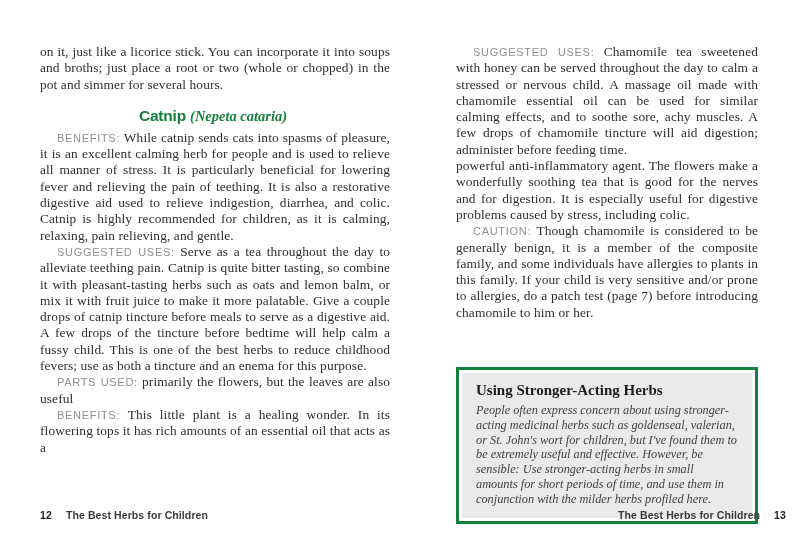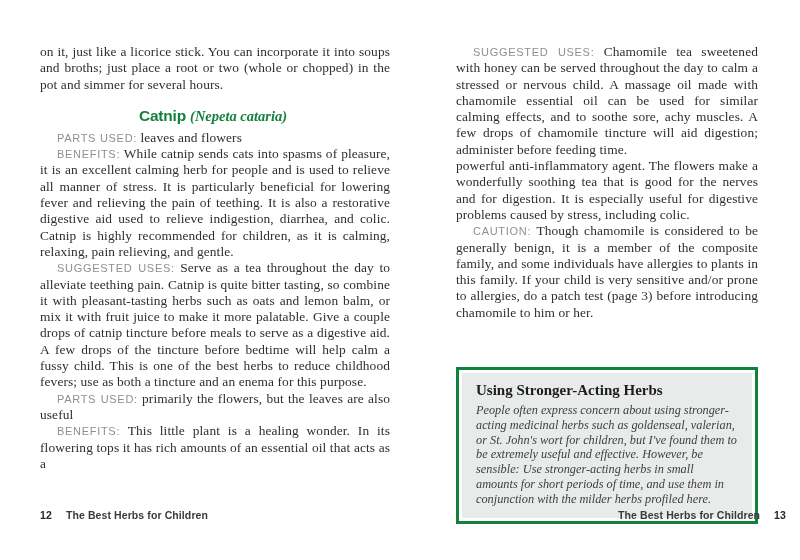--- a/index.html
+++ b/index.html
@@ -106,24 +106,20 @@
 <div class="spread">
 
   <div class="col col-left">
     <p class="body">on it, just like a licorice stick. You can incorporate it into soups and broths; just place a root or two (whole or chopped) in the pot and simmer for several hours.</p>
 
     <h2 class="herb-heading">
       <span>Catnip</span>
       <span class="latin">(Nepeta cataria)</span>
     </h2>
 
-    <p class="body indent">
-      <span class="label">PARTS USED:</span>
-      <span>leaves and flowers</span>
-    </p>
 
     <p class="body indent">
       <span class="label">BENEFITS:</span>
       <span>While catnip sends cats into spasms of pleasure, it is an excellent calming herb for people and is used to relieve all manner of stress. It is particularly beneficial for lowering fever and relieving the pain of teething. It is also a restorative digestive aid used to relieve indigestion, diarrhea, and colic. Catnip is highly recommended for children, as it is calming, relaxing, pain relieving, and gentle.</span>
     </p>
 
     <p class="body indent">
       <span class="label">SUGGESTED USES:</span>
       <span>Serve as a tea throughout the day to alleviate teething pain. Catnip is quite bitter tasting, so combine it with pleasant-tasting herbs such as oats and lemon balm, or mix it with fruit juice to make it more palatable. Give a couple drops of catnip tincture before meals to serve as a digestive aid. A few drops of the tincture before bedtime will help calm a fussy child. This is one of the best herbs to reduce childhood fevers; use as both a tincture and an enema for this purpose.</span>
     </p>
@@ -143,21 +139,21 @@
   <div class="col col-right">
     <p class="body indent">
       <span class="label">SUGGESTED USES:</span>
       <span>Chamomile tea sweetened with honey can be served throughout the day to calm a stressed or nervous child. A massage oil made with chamomile essential oil can be used for similar calming effects, and to soothe sore, achy muscles. A few drops of chamomile tincture will aid digestion; administer before feeding time.</span>
     </p>
 
     <p class="body">powerful anti-inflammatory agent. The flowers make a wonderfully soothing tea that is good for the nerves and for digestion. It is especially useful for digestive problems caused by stress, including colic.</p>
 
     <p class="body indent">
       <span class="label">CAUTION:</span>
-      <span>Though chamomile is considered to be generally benign, it is a member of the composite family, and some individuals have allergies to plants in this family. If your child is very sensitive and/or prone to allergies, do a patch test (page 3) before introducing chamomile to him or her.</span>
+      <span>Though chamomile is considered to be generally benign, it is a member of the composite family, and some individuals have allergies to plants in this family. If your child is very sensitive and/or prone to allergies, do a patch test (page 7) before introducing chamomile to him or her.</span>
     </p>
 
     <div class="sidebar-box">
       <div class="sidebar-box-inner">
         <h3 class="sidebar-box-title">Using Stronger-Acting Herbs</h3>
         <p class="sidebar-box-body">People often express concern about using stronger-acting medicinal herbs such as goldenseal, valerian, or St. John's wort for children, but I've found them to be extremely useful and effective. However, be sensible: Use stronger-acting herbs in small amounts for short periods of time, and use them in conjunction with the milder herbs profiled here.</p>
       </div>
     </div>
   </div>
 

